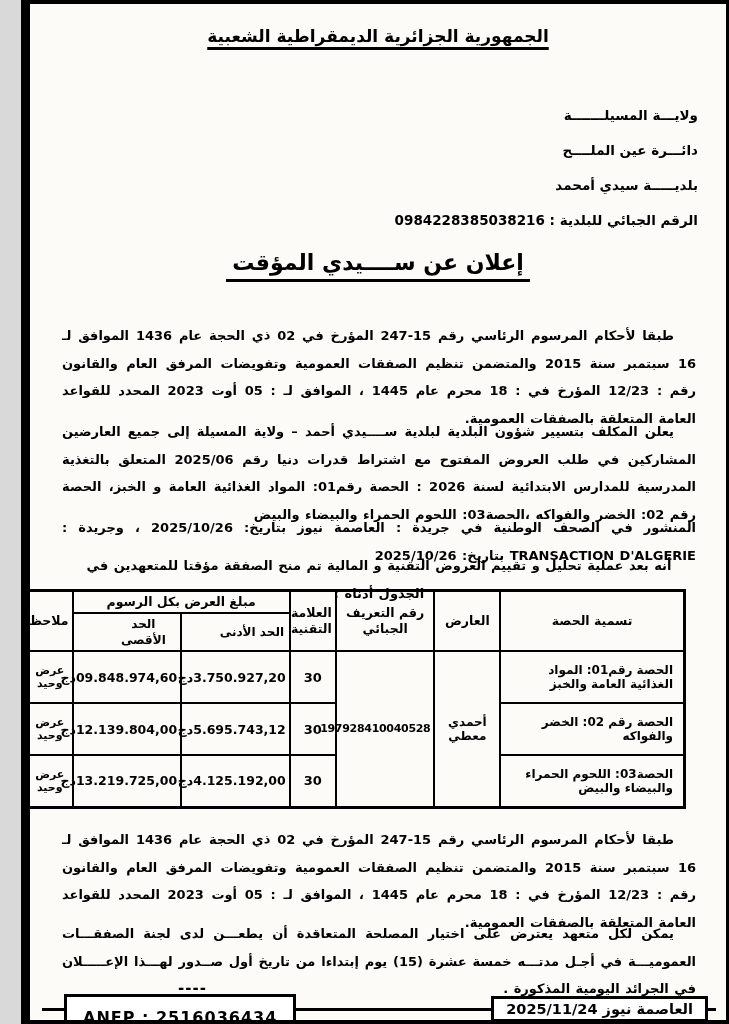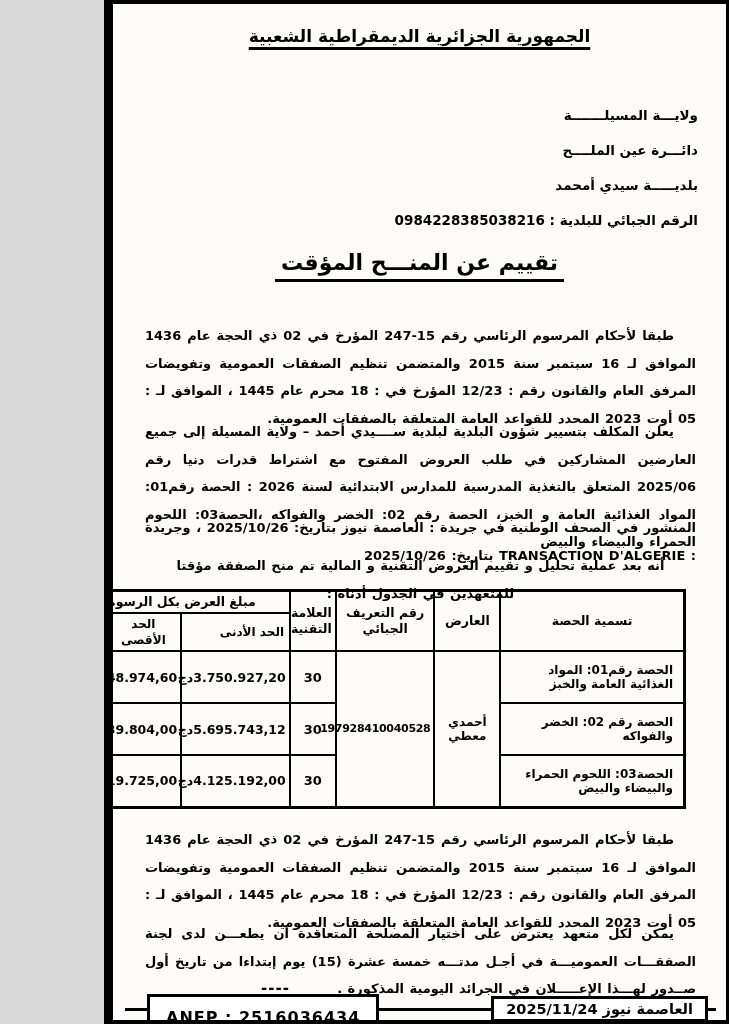--- a/index.html
+++ b/index.html
@@ -1,21 +1,21 @@
 <!DOCTYPE html>
 <html dir="rtl" lang="ar"><head>
 <meta charset="utf-8">
 <style>
   * { margin:0; padding:0; box-sizing:border-box; }
   html,body { width:729px; height:1024px; background:#d9d9d9; }
   body { font-family:"DejaVu Sans", sans-serif; }
 
   .page {
     position:relative;
-    width:625px; height:1024px;
+    width:708px; height:1024px;
     background:#fcfbf7;
     color:#000;
     border-top:4px solid #000;
     border-right:3px solid #000;
     border-bottom:4px solid #000;
     border-left:9px solid #000;
     overflow:hidden;
     font-weight:700;
   }
 
@@ -129,21 +129,21 @@
   <div class="country-title">الجمهورية الجزائرية الديمقراطية الشعبية</div>
 
   <div class="admin-block">
     <div>ولايـــة المسيلـــــــة</div>
     <div>دائـــرة عين الملــــح</div>
     <div>بلديـــــة سيدي أمحمد</div>
     <div>الرقم الجبائي للبلدية : 0984228385038216</div>
   </div>
 
   <div class="main-title-wrap">
-    <span class="main-title">تقييم عن المنـــح المؤقت</span>
+    <span class="main-title">إعلان عن ســــيدي المؤقت</span>
   </div>
 
   <p class="para p1 indent">طبقا لأحكام المرسوم الرئاسي رقم 15-247 المؤرخ في 02 ذي الحجة عام 1436 الموافق لـ 16 سبتمبر سنة 2015 والمتضمن تنظيم الصفقات العمومية وتفويضات المرفق العام والقانون رقم : 12/23 المؤرخ في : 18 محرم عام 1445 ، الموافق لـ : 05 أوت 2023 المحدد للقواعد العامة المتعلقة بالصفقات العمومية.</p>
   <p class="para p2 indent">يعلن المكلف بتسيير شؤون البلدية لبلدية ســــيدي أحمد – ولاية المسيلة إلى جميع العارضين المشاركين في طلب العروض المفتوح مع اشتراط قدرات دنيا رقم 2025/06 المتعلق بالتغذية المدرسية للمدارس الابتدائية لسنة 2026 : الحصة رقم01: المواد الغذائية العامة و الخبز، الحصة رقم 02: الخضر والفواكه ،الحصة03: اللحوم الحمراء والبيضاء والبيض</p>
   <p class="para p3">المنشور في الصحف الوطنية في جريدة : العاصمة نيوز بتاريخ: 2025/10/26 ، وجريدة : TRANSACTION D'ALGERIE بتاريخ: 2025/10/26</p>
   <p class="para p4">أنه بعد عملية تحليل و تقييم العروض التقنية و المالية تم منح الصفقة مؤقتا للمتعهدين في الجدول أدناه :</p>
 
   <table class="award-table">
     <thead>
       <tr>

